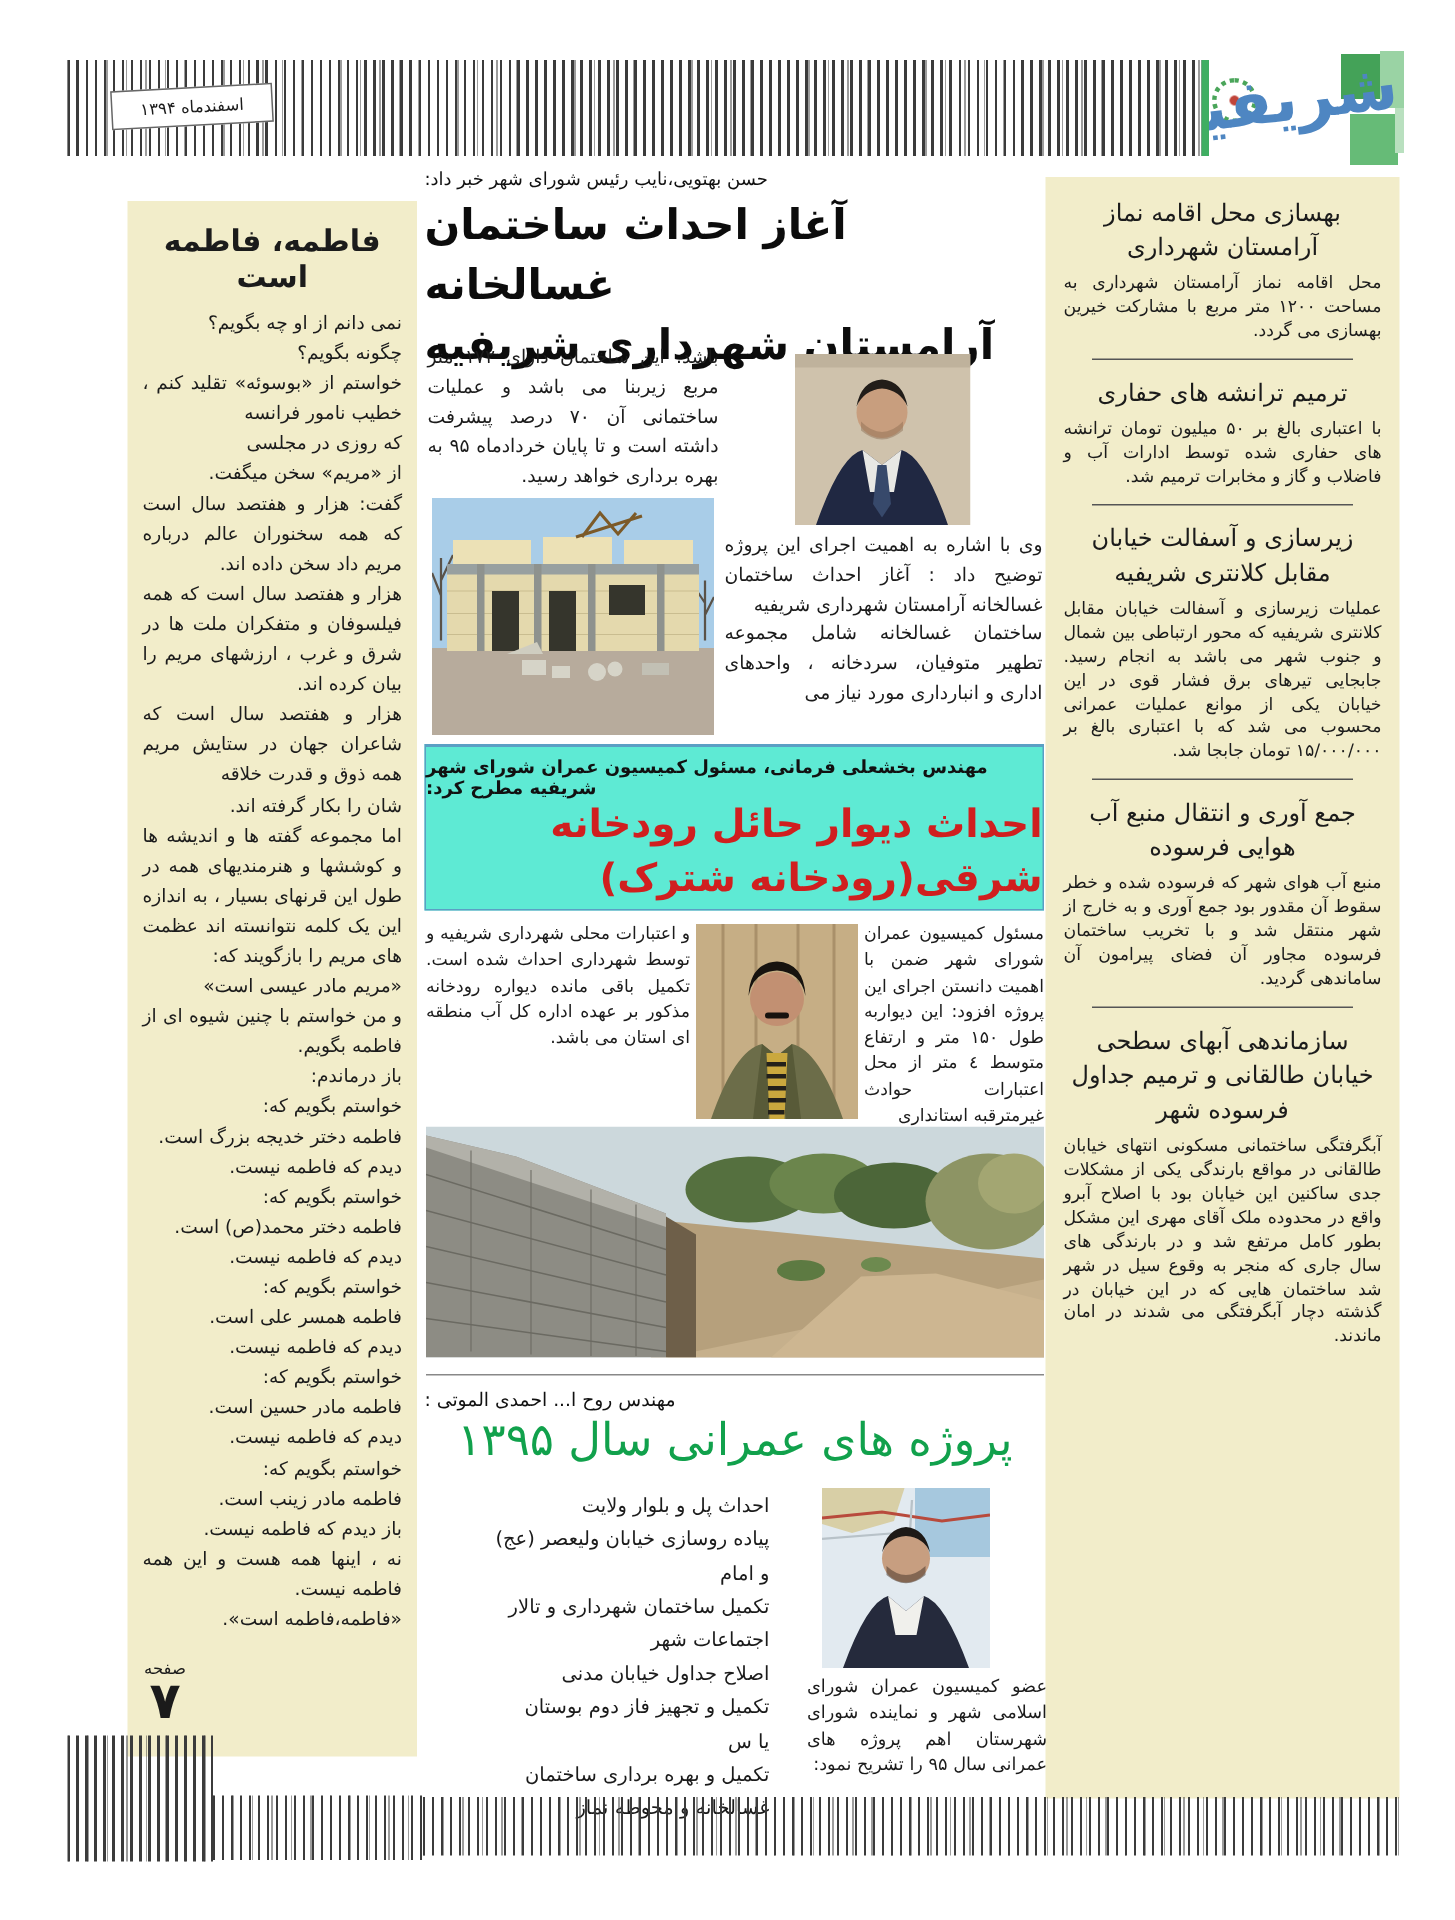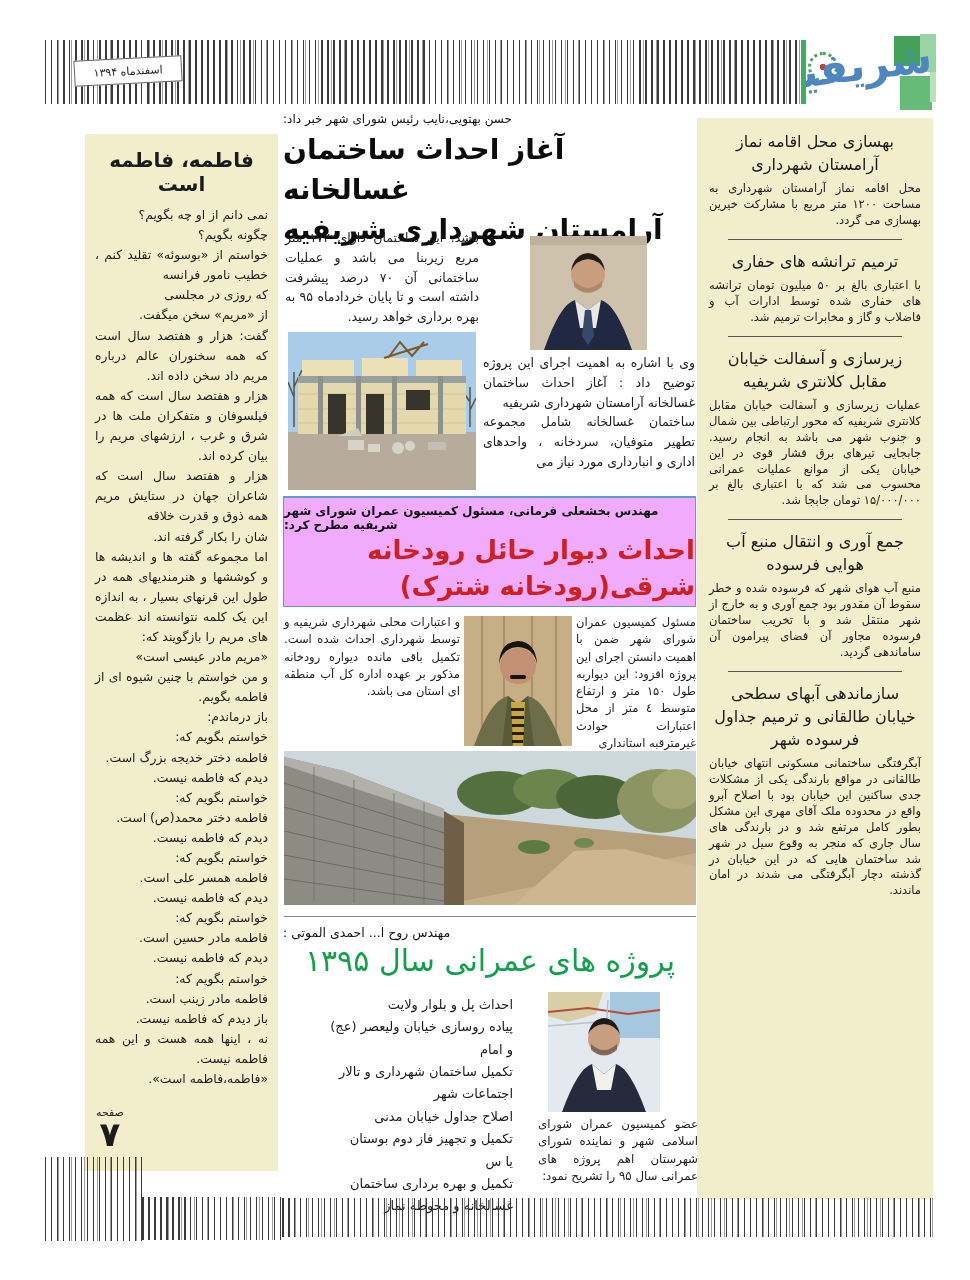--- a/index.html
+++ b/index.html
@@ -23,21 +23,21 @@
   .left-title{font-size:20px;font-weight:bold;text-align:center;margin-bottom:9px}
   .left-body{font-size:12.4px;line-height:1.62;text-align:justify;white-space:pre-line}
   .brief-title{font-size:16px;font-weight:normal;text-align:center;line-height:1.45;margin-bottom:5px}
   .brief-body{font-size:11.5px;line-height:1.38;text-align:justify}
   .brief-sep{border-top:1px solid #555;width:82%;margin:10px auto}
   
   .kicker{font-size:12px;text-align:left;color:#111}
   .headline-main{font-size:28px;font-weight:bold;line-height:1.42;text-align:left;white-space:pre-line;color:#0c0c0c}
   .btxt{font-size:12.5px;line-height:1.58;text-align:justify;white-space:pre-line}
   .stxt{font-size:11.5px;line-height:1.5;text-align:justify;white-space:pre-line}
-  .blue-box{background:#f0abfc;border:1px solid #5b9fc4;border-top-width:2px;padding-top:6px}
+  .blue-box{background:#5eead4;border:1px solid #5b9fc4;border-top-width:2px;padding-top:6px}
   .headline-red{font-size:26px;font-weight:bold;line-height:1.4;white-space:pre-line;color:#d01f1f}
   .headline-green{font-size:30px;font-weight:normal;text-align:center;color:#11a14c}
   .proj-list{font-size:13px;line-height:1.72;text-align:right;white-space:pre-line}
   .page-label{font-size:11px;text-align:center}
   .page-num{font-size:34px;line-height:1.2;font-weight:bold;text-align:center}
   .photo{display:block}
 </style>
 </head>
 <body>
 

